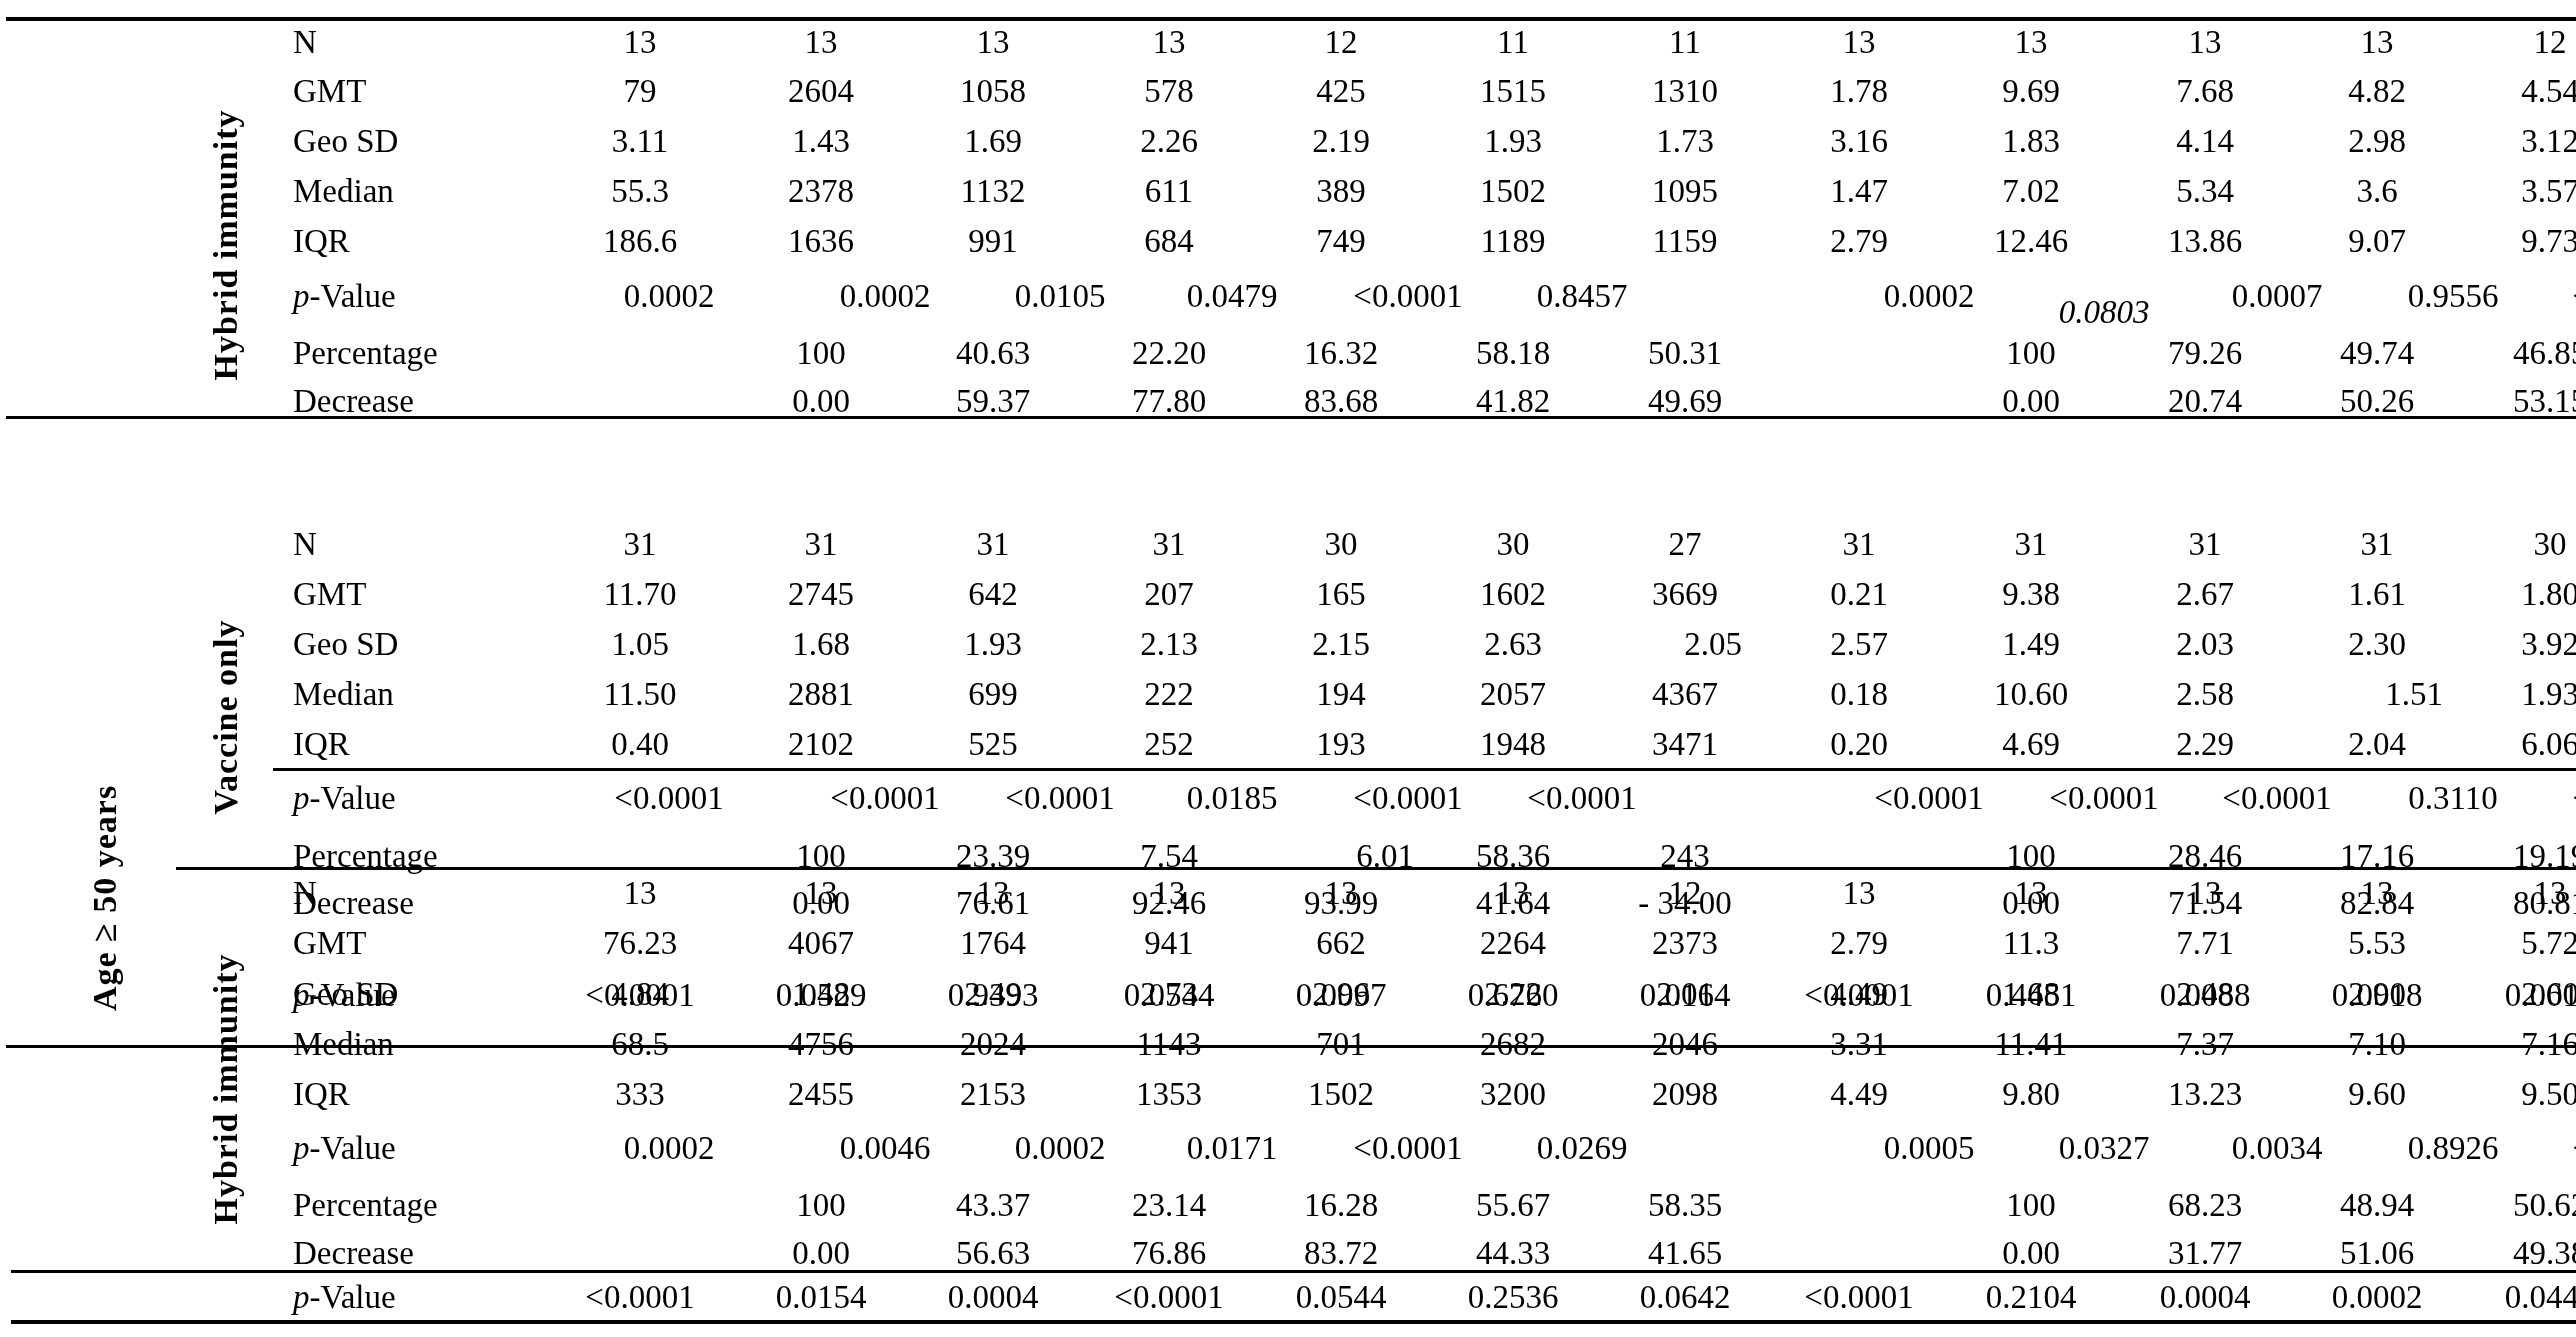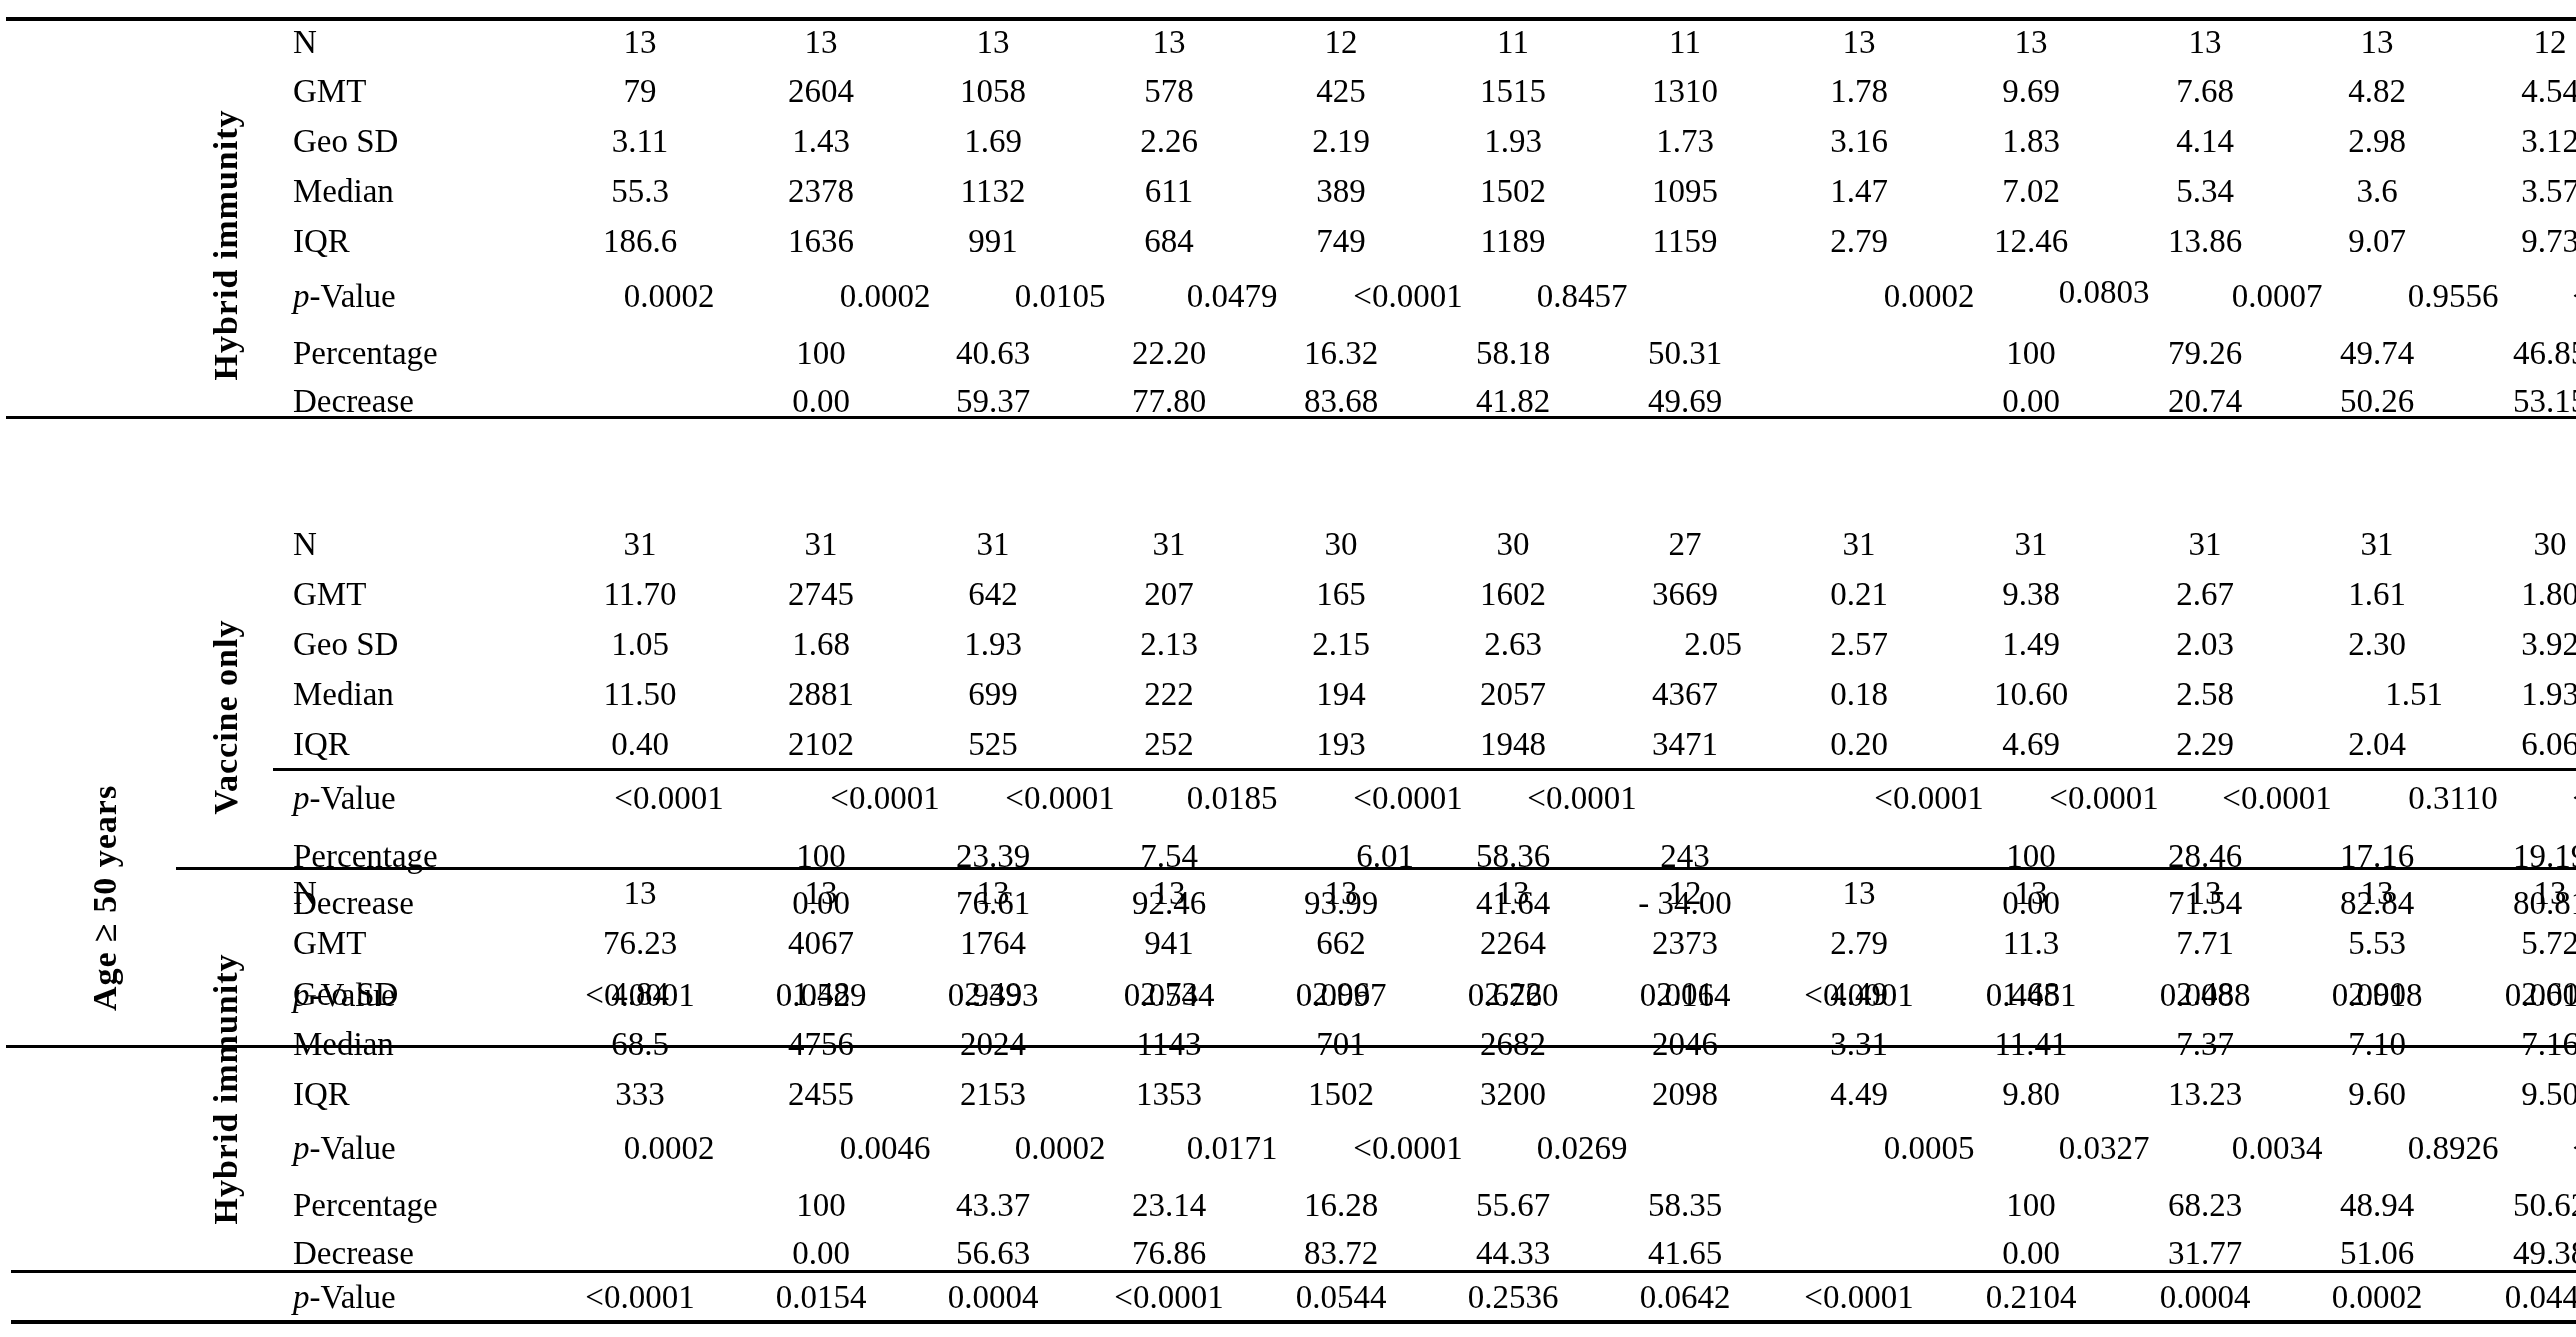--- a/index.html
+++ b/index.html
@@ -87,21 +87,21 @@
     <div class="cell" style="top: 217px; left: 2377px;">9.07</div>
     <div class="cell" style="top: 217px; left: 2550px;">9.73</div>
     <div class="lbl" style="top: 272px;"><i>p</i><span>-Value</span></div>
     <div class="pcell" style="top: 272px; left: 669px;">0.0002</div>
     <div class="pcell" style="top: 272px; left: 885px;">0.0002</div>
     <div class="pcell" style="top: 272px; left: 1060px;">0.0105</div>
     <div class="pcell" style="top: 272px; left: 1232px;">0.0479</div>
     <div class="pcell" style="top: 272px; left: 1408px;">&lt;0.0001</div>
     <div class="pcell" style="top: 272px; left: 1582px;">0.8457</div>
     <div class="pcell" style="top: 272px; left: 1929px;">0.0002</div>
-    <div class="pcell" style="top: 268px; left: 2104px;">0.0803</div>
+    <div class="pcell" style="top: 288px; left: 2104px; font-style: italic;">0.0803</div>
     <div class="pcell" style="top: 272px; left: 2277px;">0.0007</div>
     <div class="pcell" style="top: 272px; left: 2453px;">0.9556</div>
     <div class="pcell" style="top: 272px; left: 2627px;">&lt;0.0001</div>
     <div class="lbl" style="top: 329px;">Percentage</div>
     <div class="cell" style="top: 329px; left: 640px;"></div>
     <div class="cell" style="top: 329px; left: 821px;">100</div>
     <div class="cell" style="top: 329px; left: 993px;">40.63</div>
     <div class="cell" style="top: 329px; left: 1169px;">22.20</div>
     <div class="cell" style="top: 329px; left: 1341px;">16.32</div>
     <div class="cell" style="top: 329px; left: 1513px;">58.18</div>

